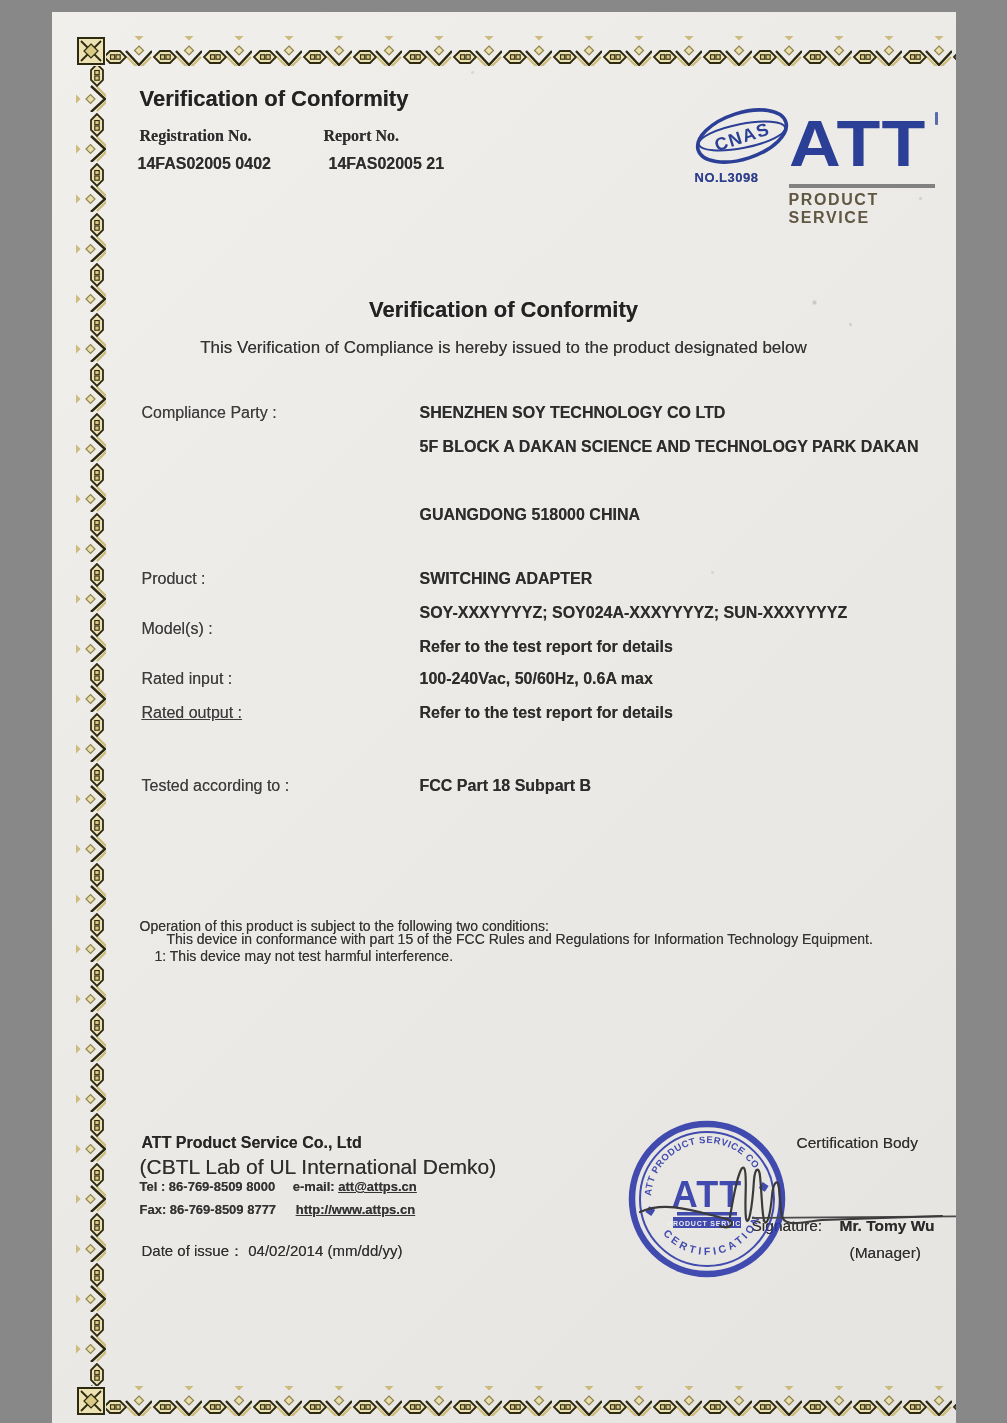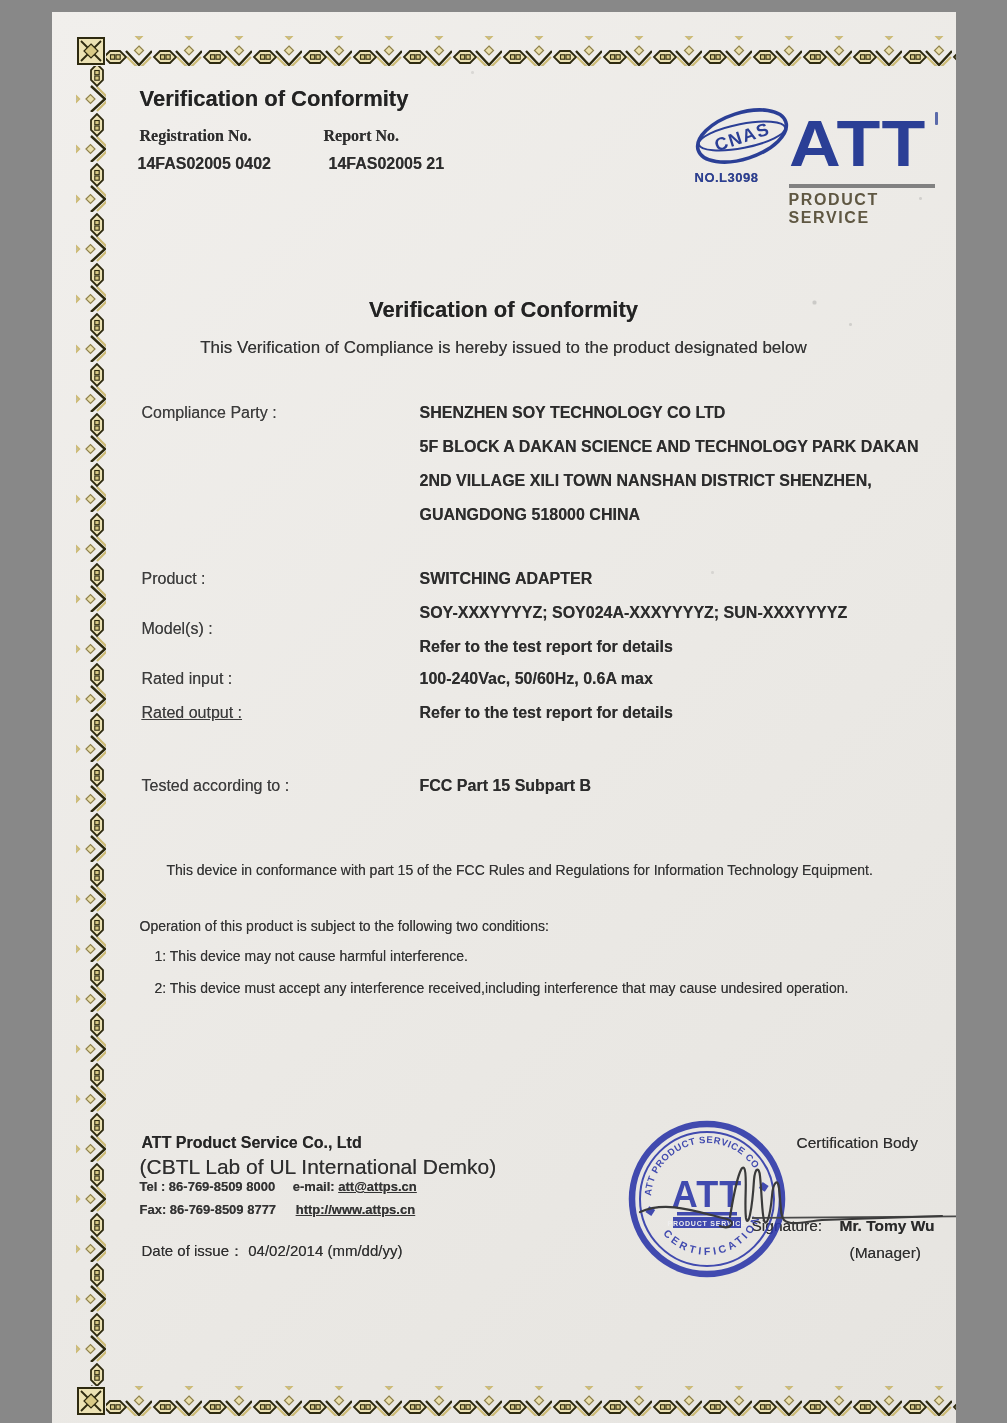--- a/index.html
+++ b/index.html
@@ -96,43 +96,41 @@
   <div class="abs att-big" style="left:737px;top:100px;">ATT</div>
   <div class="abs att-underline" style="left:737px;top:172px;width:146px;"></div>
   <div class="abs att-sub" style="left:737px;top:179px;">PRODUCT SERVICE</div>
 
   <div class="abs soft b" style="left:0;right:0;top:285px;text-align:center;font-size:22px;color:#232323;">Verification of Conformity</div>
   <div class="abs soft" style="left:0;right:0;top:326px;text-align:center;font-size:17px;color:#333;">This Verification of Compliance is hereby issued to the product designated below</div>
 
   <div class="abs soft lbl" style="left:90px;top:392px;">Compliance Party :</div>
   <div class="abs soft val" style="left:368px;top:392px;">SHENZHEN SOY TECHNOLOGY CO LTD</div>
   <div class="abs soft val" style="left:368px;top:426px;">5F BLOCK A DAKAN SCIENCE AND TECHNOLOGY PARK DAKAN</div>
-  <div class="abs soft val" style="left:368px;top:460px;">2ND VILLAGE XILI TOWN NANSHAN DISTRICT SHENZHEN,</div>
   <div class="abs soft val" style="left:368px;top:494px;">GUANGDONG 518000 CHINA</div>
 
   <div class="abs soft lbl" style="left:90px;top:558px;">Product :</div>
   <div class="abs soft val" style="left:368px;top:558px;">SWITCHING ADAPTER</div>
 
   <div class="abs soft val" style="left:368px;top:592px;">SOY-XXXYYYYZ; SOY024A-XXXYYYYZ; SUN-XXXYYYYZ</div>
   <div class="abs soft lbl" style="left:90px;top:608px;">Model(s) :</div>
   <div class="abs soft val" style="left:368px;top:626px;">Refer to the test report for details</div>
 
   <div class="abs soft lbl" style="left:90px;top:658px;">Rated input :</div>
   <div class="abs soft val" style="left:368px;top:658px;">100-240Vac, 50/60Hz, 0.6A max</div>
 
   <div class="abs soft lbl" style="left:90px;top:692px;text-decoration:underline;">Rated output :</div>
   <div class="abs soft val" style="left:368px;top:692px;">Refer to the test report for details</div>
 
   <div class="abs soft lbl" style="left:90px;top:765px;">Tested according to :</div>
-  <div class="abs soft val" style="left:368px;top:765px;">FCC Part 15 Subpart B</div>
+  <div class="abs soft val" style="left:368px;top:765px;">FCC Part 18 Subpart B</div>
 
-  <div class="abs soft stmt" style="left:115px;top:850px;">This device in conformance with part 15 of the FCC Rules and Regulations for Information Technology Equipment.</div>
+  <div class="abs soft stmt" style="left:115px;top:919px;">This device in conformance with part 15 of the FCC Rules and Regulations for Information Technology Equipment.</div>
   <div class="abs soft stmt" style="left:88px;top:906px;">Operation of this product is subject to the following two conditions:</div>
-  <div class="abs soft stmt" style="left:103px;top:936px;">1: This device may not cause harmful interference.</div>
-  <div class="abs soft stmt" style="left:103px;top:968px;">2: This device must accept any interference received,including interference that may cause undesired operation.</div>
+  <div class="abs soft stmt" style="left:103px;top:936px;">1: This device may not test harmful interference.</div>
 
   <div class="abs soft b" style="left:90px;top:1122px;font-size:16px;color:#262626;">ATT Product Service Co., Ltd</div>
   <div class="abs soft" style="left:88px;top:1143px;font-size:21px;color:#2e2e2e;">(CBTL Lab of UL International Demko)</div>
   <div class="abs soft ftr-sm" style="left:88px;top:1167px;">
     <span>Tel : 86-769-8509 8000</span>
     <span style="margin-left:14px;">e-mail:</span>
     <span class="u">att@attps.cn</span>
   </div>
   <div class="abs soft ftr-sm" style="left:88px;top:1190px;">
     <span>Fax: 86-769-8509 8777</span>

